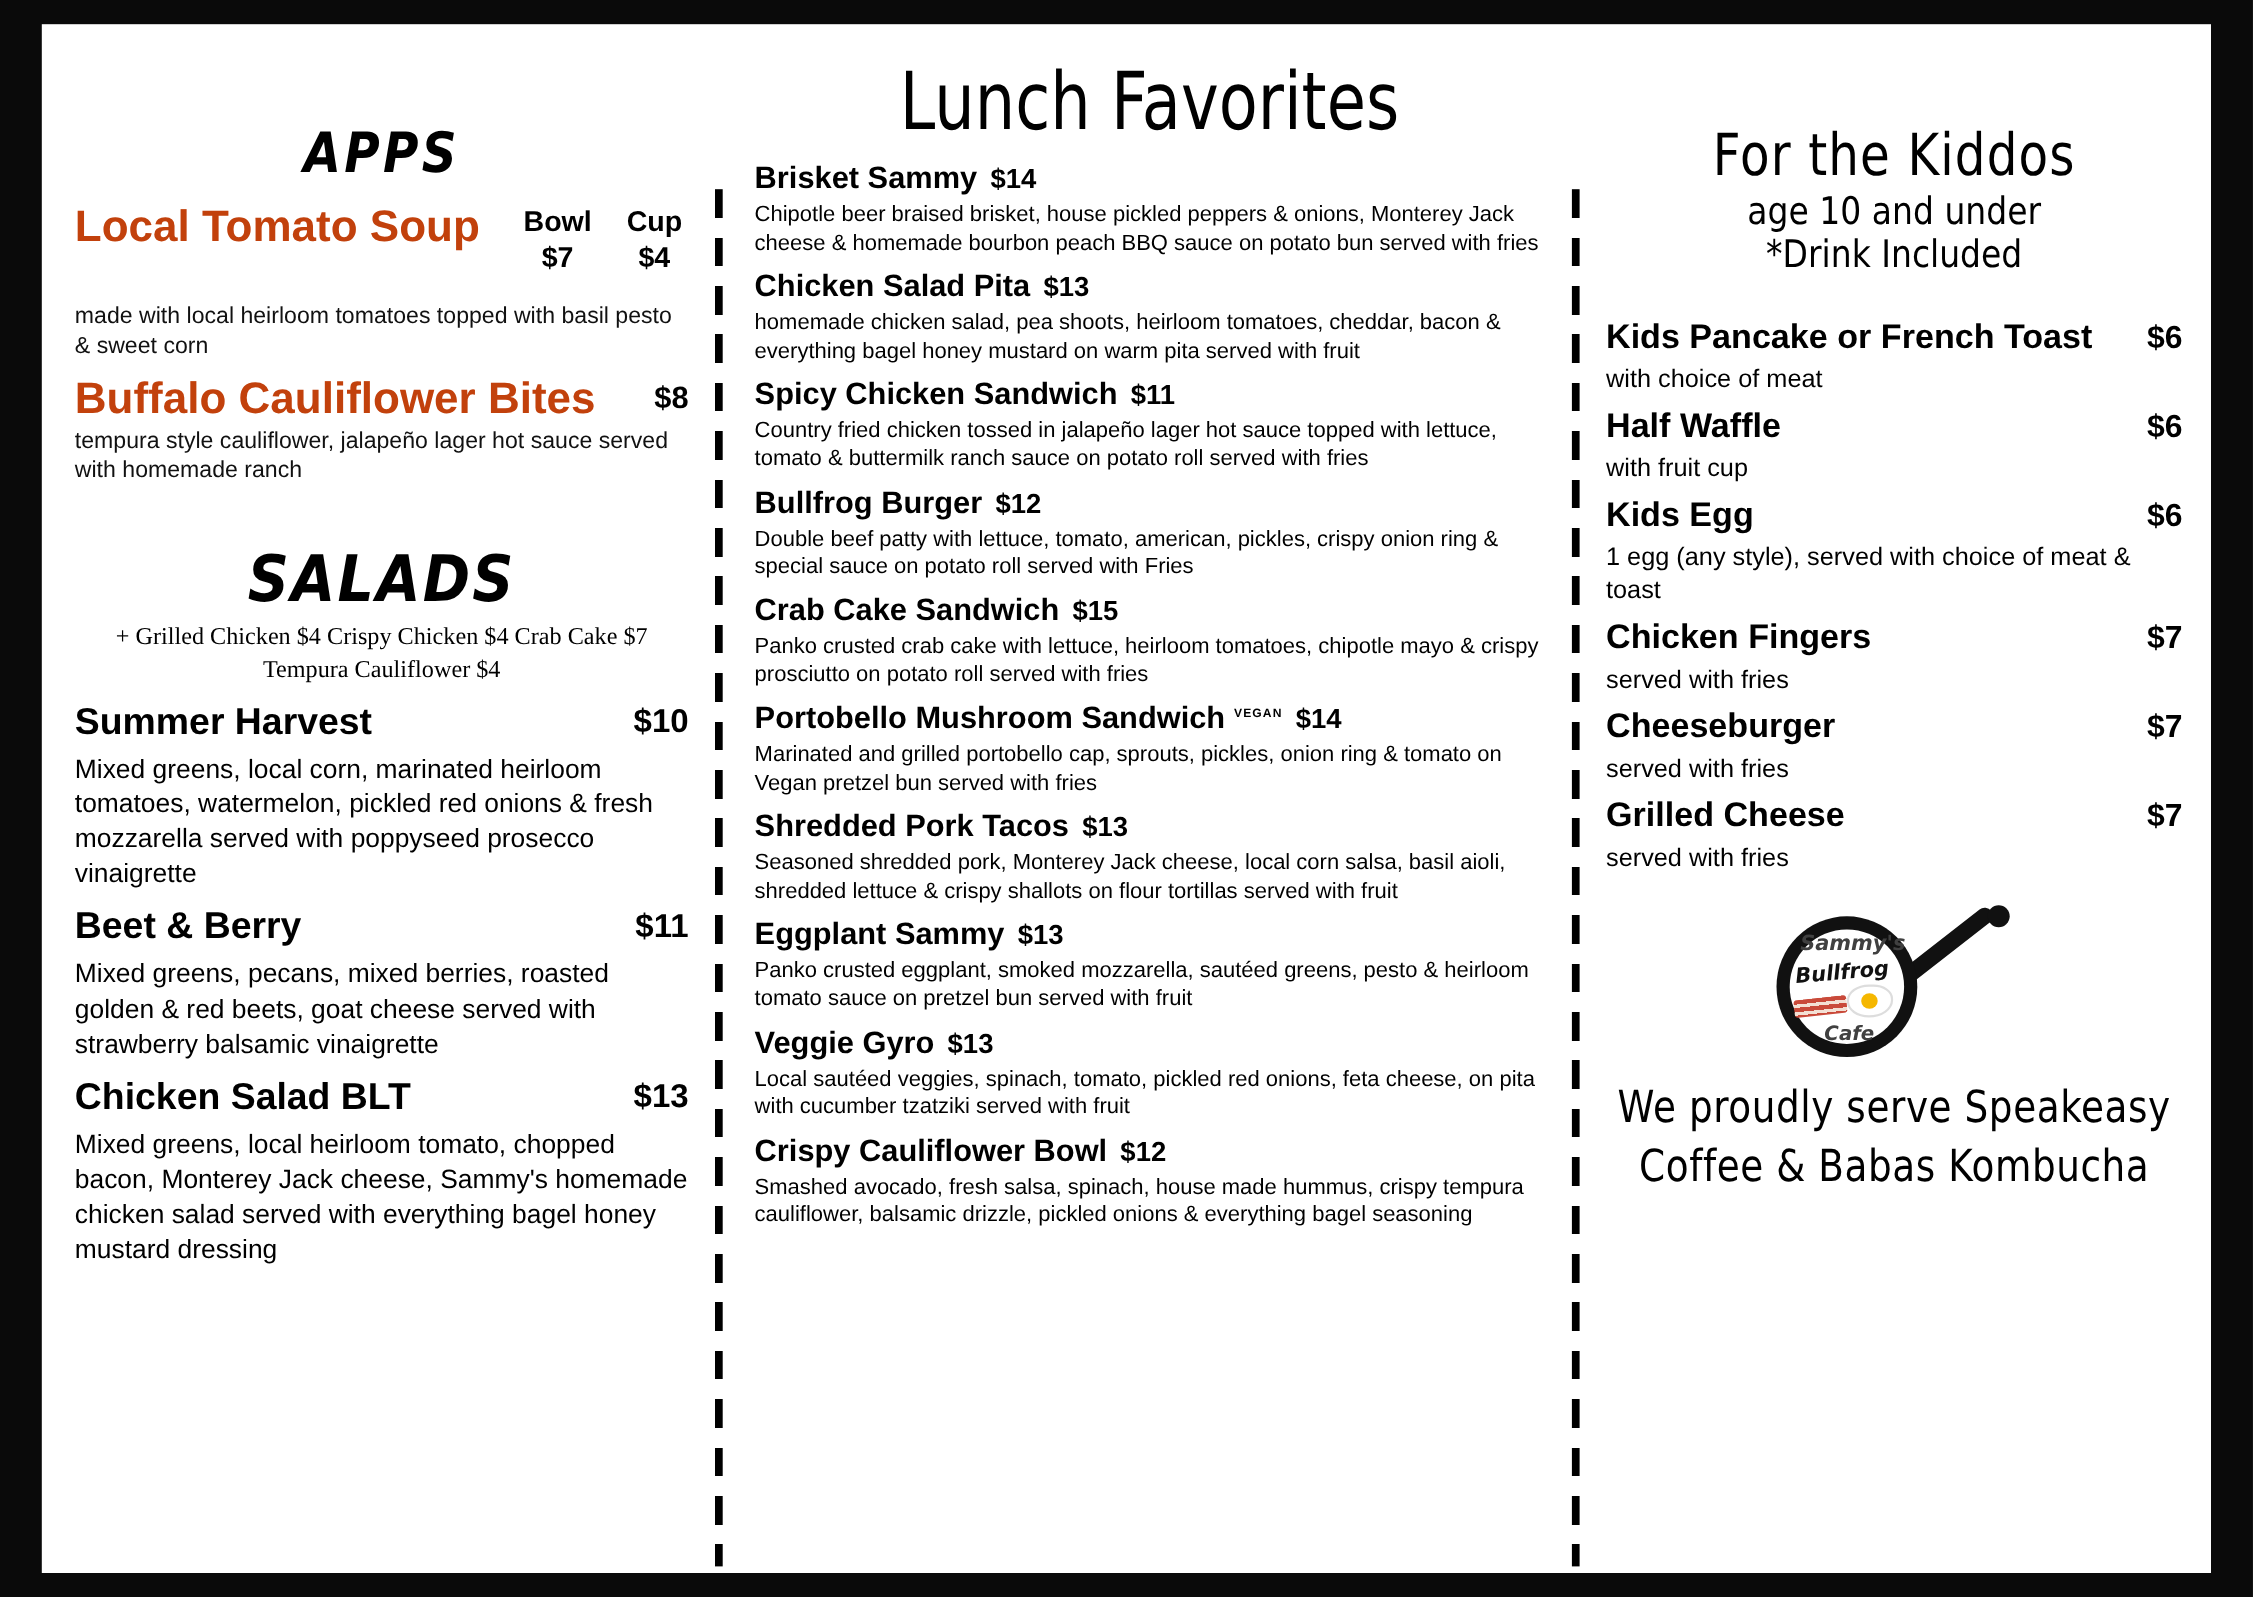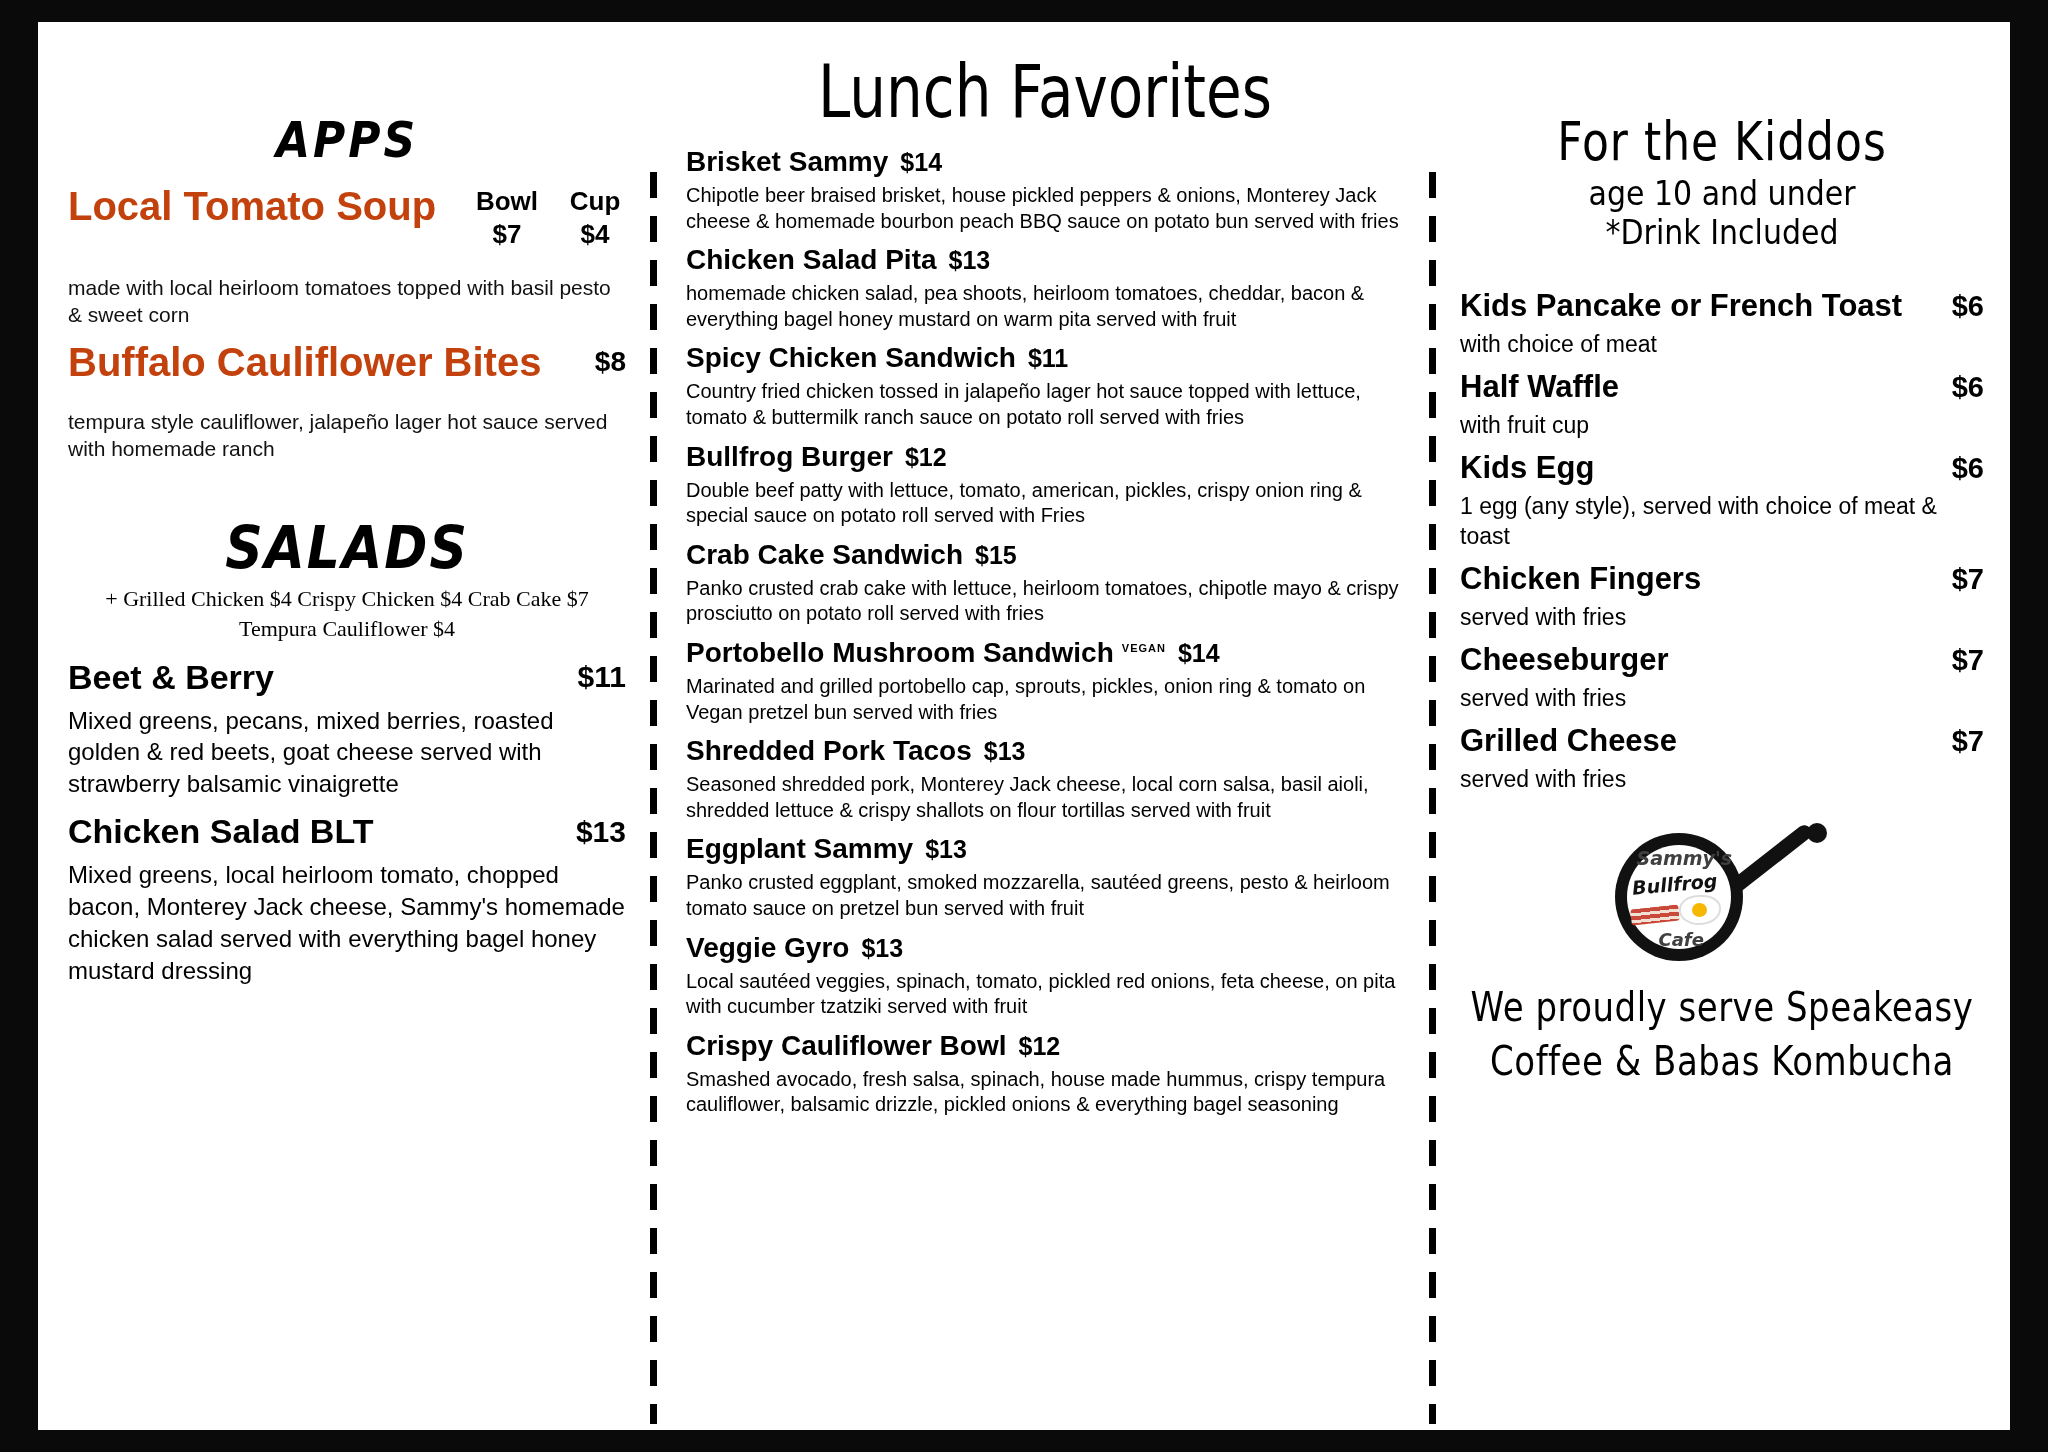--- a/index.html
+++ b/index.html
@@ -71,21 +71,21 @@
     font-weight: bold;
     font-size: 28px;
     white-space: nowrap;
     padding-left: 14px;
   }
   .item-desc {
     font-family: "Liberation Sans", sans-serif;
     font-size: 21px;
     line-height: 1.3;
     color: #111;
-    margin-top: 23px;
+    margin-top: 2px;
     margin-bottom: 10px;
   }
   .soup-head {
     display: flex;
     align-items: flex-start;
     justify-content: space-between;
   }
   .bowl-cup {
     text-align: center;
     font-weight: bold;
@@ -365,20 +365,27 @@
 
     <div class="item-row">
       <div class="item-name">Buffalo Cauliflower Bites</div>
       <div class="item-price">$8</div>
     </div>
     <div class="item-desc">tempura style cauliflower, jalapeño lager hot sauce served with homemade ranch</div>
 
     <div class="salads-title">SALADS</div>
     <div class="salad-addons">+ Grilled Chicken $4 Crispy Chicken $4 Crab Cake $7 Tempura Cauliflower $4</div>
 
+    <div>
+      <div class="item-row">
+        <div class="salad-name">Summer Harvest</div>
+        <div class="salad-price">$10</div>
+      </div>
+      <div class="salad-desc">Mixed greens, local corn, marinated heirloom tomatoes, watermelon, pickled red onions &amp; fresh mozzarella served with poppyseed prosecco vinaigrette</div>
+    </div>
 
     <div>
       <div class="item-row">
         <div class="salad-name">Beet &amp; Berry</div>
         <div class="salad-price">$11</div>
       </div>
       <div class="salad-desc">Mixed greens, pecans, mixed berries, roasted golden &amp; red beets, goat cheese served with strawberry balsamic vinaigrette</div>
     </div>
 
     <div>

